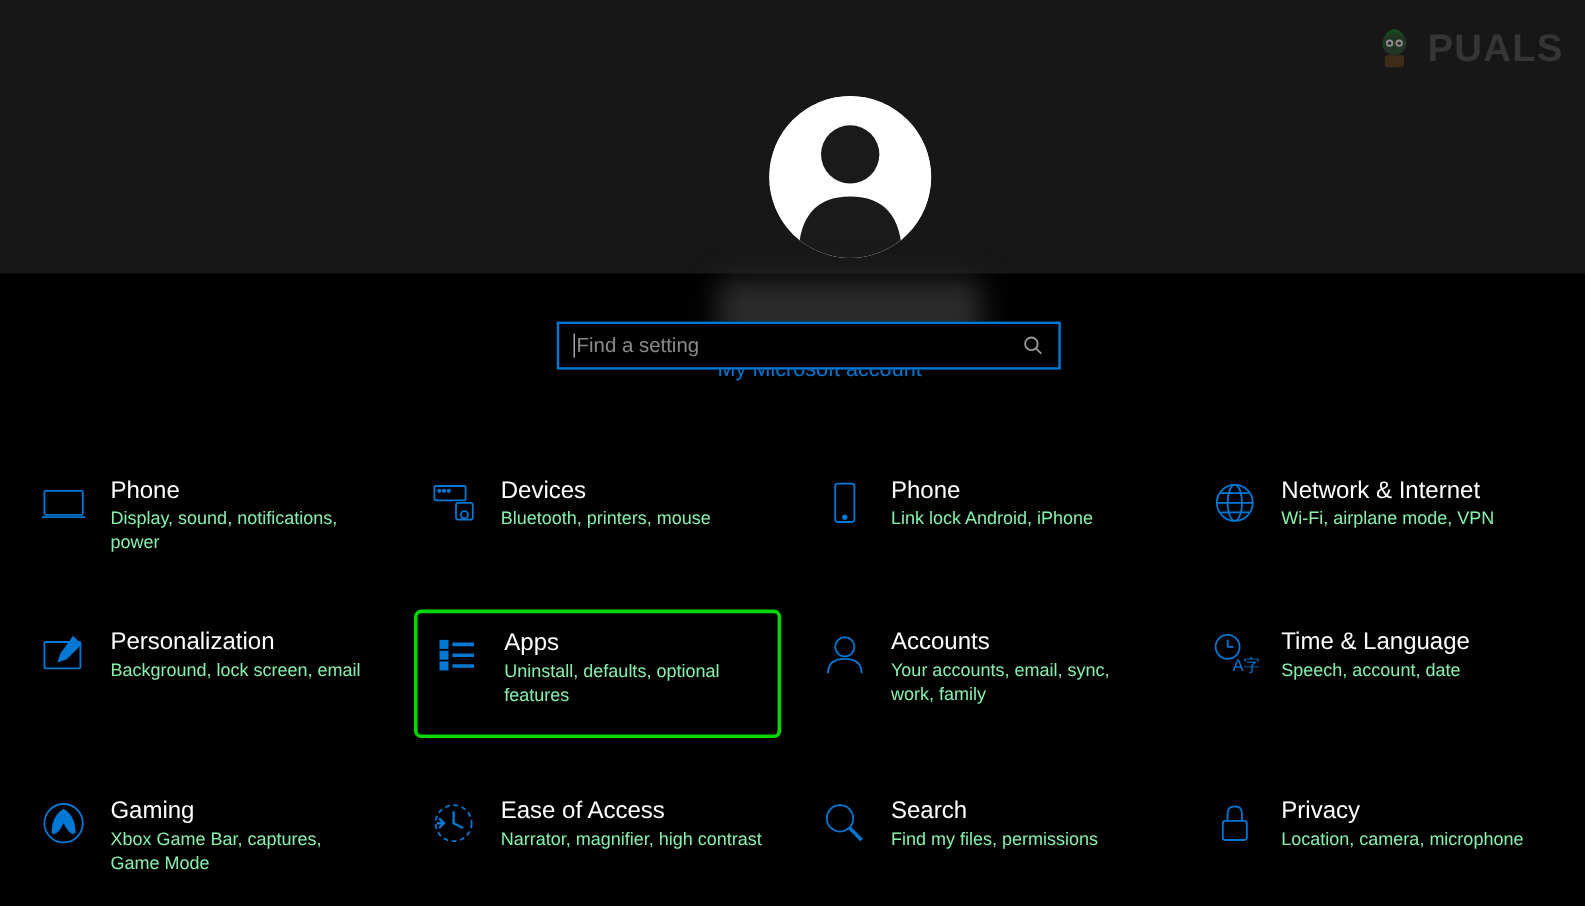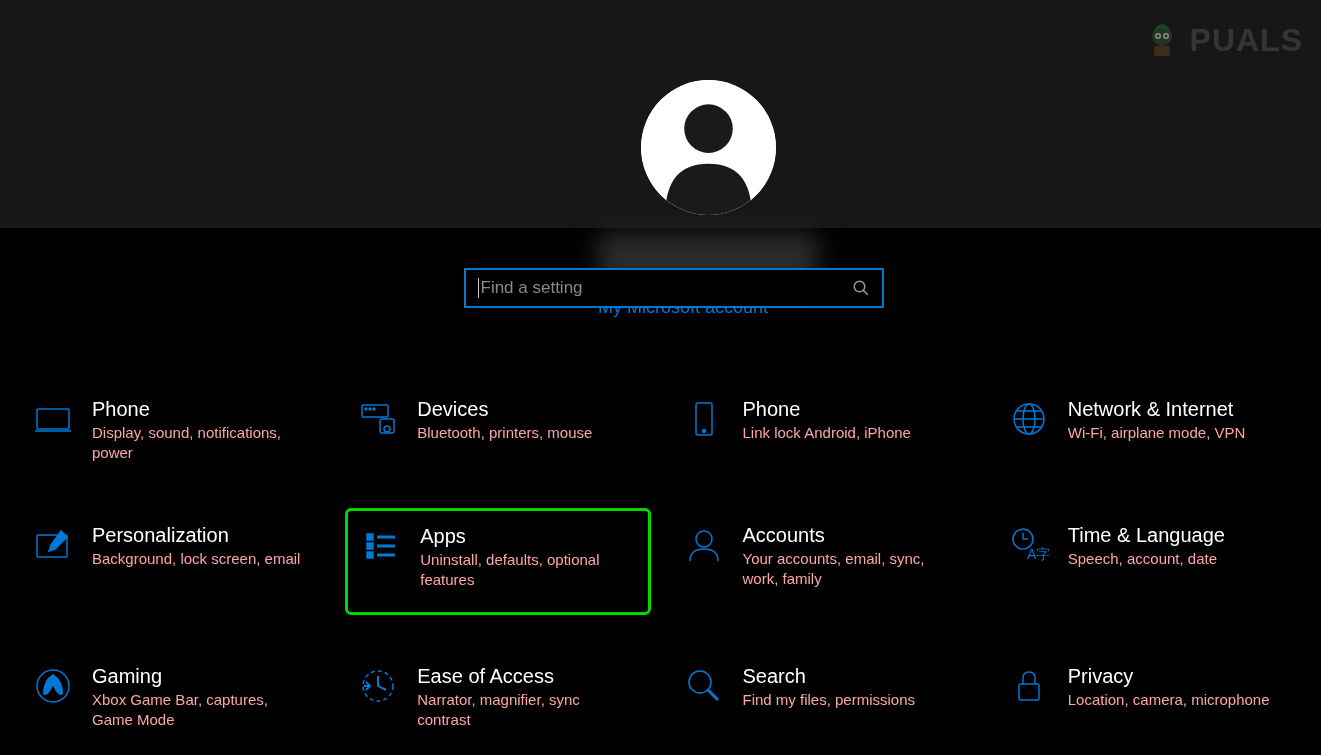--- a/index.html
+++ b/index.html
@@ -161,21 +161,21 @@
       gap: 2px;
       max-width: 220px;
     }
     .tile-title {
       font-size: 20px;
       font-weight: 400;
       color: #ffffff;
     }
     .tile-desc {
       font-size: 15px;
-      color: #fca5a5;
+      color: #86efac;
       line-height: 1.35;
     }
   </style>
 </head>
 <body>
 
 <div class="header-area">
   <div class="watermark">
     <span class="watermark-icon">
       <svg viewBox="0 0 44 44">
@@ -352,21 +352,21 @@
   <div class="tile">
     <div class="tile-icon">
       <svg viewBox="0 0 40 40">
           <circle cx="20" cy="20" r="15" stroke-dasharray="4 3"></circle>
           <path d="M20 10 L20 20 L28 24" stroke-width="2"></path>
           <path d="M12 20 L6 20 M8 16 L12 20 L8 24" stroke-width="2"></path>
         </svg>
     </div>
     <div class="tile-text">
       <div class="tile-title">Ease of Access</div>
-      <div class="tile-desc">Narrator, magnifier, sync contrast</div>
+      <div class="tile-desc">Narrator, magnifier, high contrast</div>
     </div>
   </div>
 
   <div class="tile">
     <div class="tile-icon">
       <svg viewBox="0 0 40 40">
           <circle cx="16" cy="16" r="11"></circle>
           <line x1="24" y1="24" x2="34" y2="34" stroke-width="3"></line>
         </svg>
     </div>

